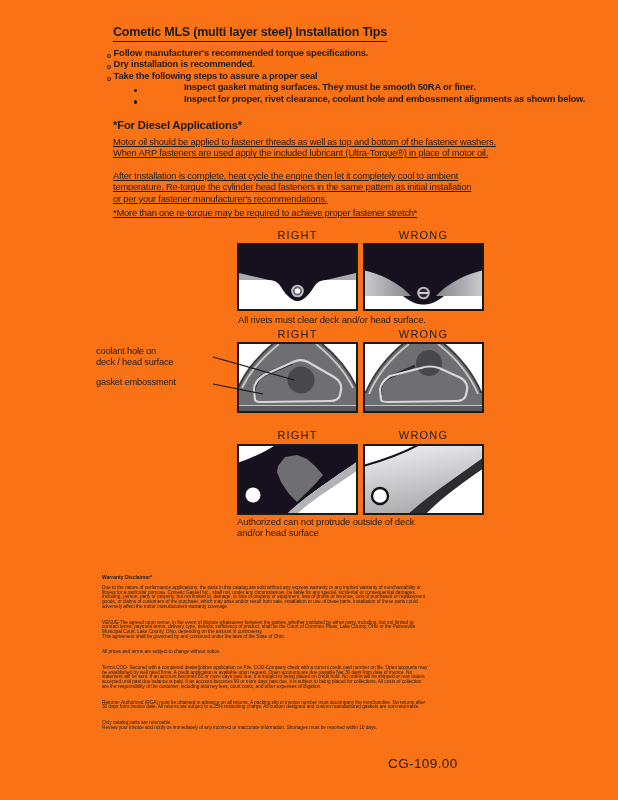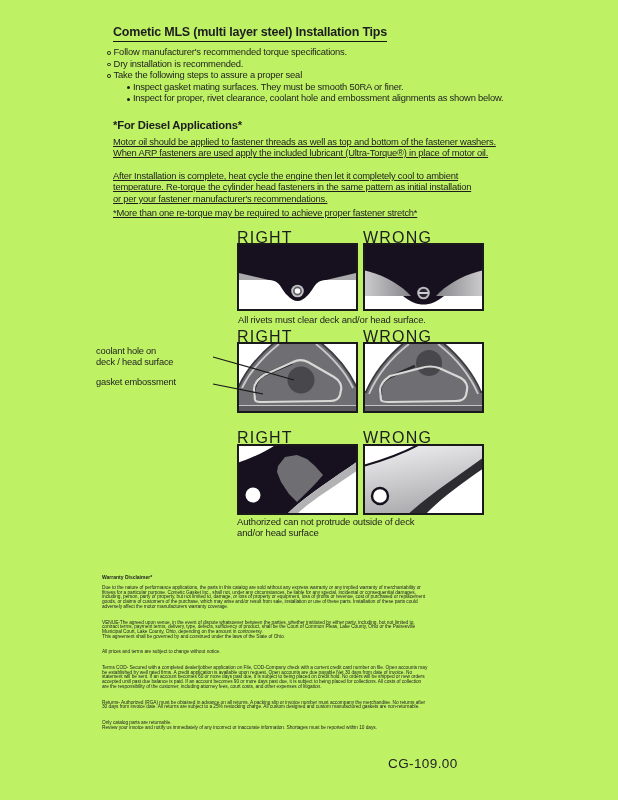--- a/index.html
+++ b/index.html
@@ -1,44 +1,44 @@
 <!DOCTYPE html>
 <html><head>
 <meta charset="utf-8">
 <style>
   * { margin:0; padding:0; box-sizing:border-box; }
   html,body { background:#ffffff; }
   .page {
-    position:relative; width:618px; height:800px; background:#bef264;
+    position:relative; width:618px; height:800px; background:#f97316;
     font-family:"Liberation Sans", sans-serif; color:#1d1d1f; overflow:hidden;
   }
   .title {
     position:absolute; left:113px; top:25px;
     font-size:12.5px; font-weight:bold; letter-spacing:-0.2px;
     border-bottom:1.6px solid #141414; padding-bottom:2px; white-space:nowrap;
   }
   .tips { position:absolute; left:107px; top:46px; }
-  .tip { display:flex; align-items:center; height:11.5px; font-size:9.4px; letter-spacing:-0.2px; white-space:nowrap; }
+  .tip { display:flex; align-items:flex-end; height:11.5px; font-size:9.4px; letter-spacing:-0.2px; white-space:nowrap;font-weight:bold; }
   .tip .ring {
     width:3.6px; height:3.6px; border:1px solid #1d1d1f; border-radius:50%;
     margin:2.6px 3px 0 0; flex:0 0 auto;
   }
-  .tip.sub { margin-left:20px; }
+  .tip.sub { margin-left:27px;gap:44px; }
   .tip .dot {
     width:3.4px; height:3.4px; background:#1d1d1f; border-radius:50%;
     margin:3px 2.5px 0 0; flex:0 0 auto;
   }
   .h2 { position:absolute; left:113px; top:119px; font-size:11.3px; font-weight:bold; letter-spacing:-0.2px; }
   .body { position:absolute; left:113px; font-size:9.4px; line-height:11.4px; letter-spacing:-0.22px; white-space:pre-line;text-decoration:underline; }
   .p1 { top:136px; }
   .p2 { top:170px; }
   .p3 { top:207px; }
 
   .dlabels { position:absolute; left:237px; width:247px; display:flex; }
-  .dlabels span { width:121px; font-size:16px; letter-spacing:1.2px; }
+  .dlabels span { width:121px; text-align:center; font-size:11px; letter-spacing:1.2px; }
   .dlabels span + span { margin-left:5px; }
   .row1-labels { top:229px; } .row2-labels { top:328px; } .row3-labels { top:429px; }
   .dboxes { position:absolute; left:237px; display:flex; }
   .dboxes svg { display:block; }
   .dboxes svg + svg { margin-left:5px; }
   .row1-boxes { top:243px; } .row2-boxes { top:342px; } .row3-boxes { top:444px; }
   .caption { position:absolute; font-size:9.5px; letter-spacing:-0.15px; line-height:10.8px; white-space:pre-line; }
   .cap1 { left:238px; top:315px; }
   .cap2 { left:240px; top:417px; }
   .cap3 { left:237px; top:517px; }

